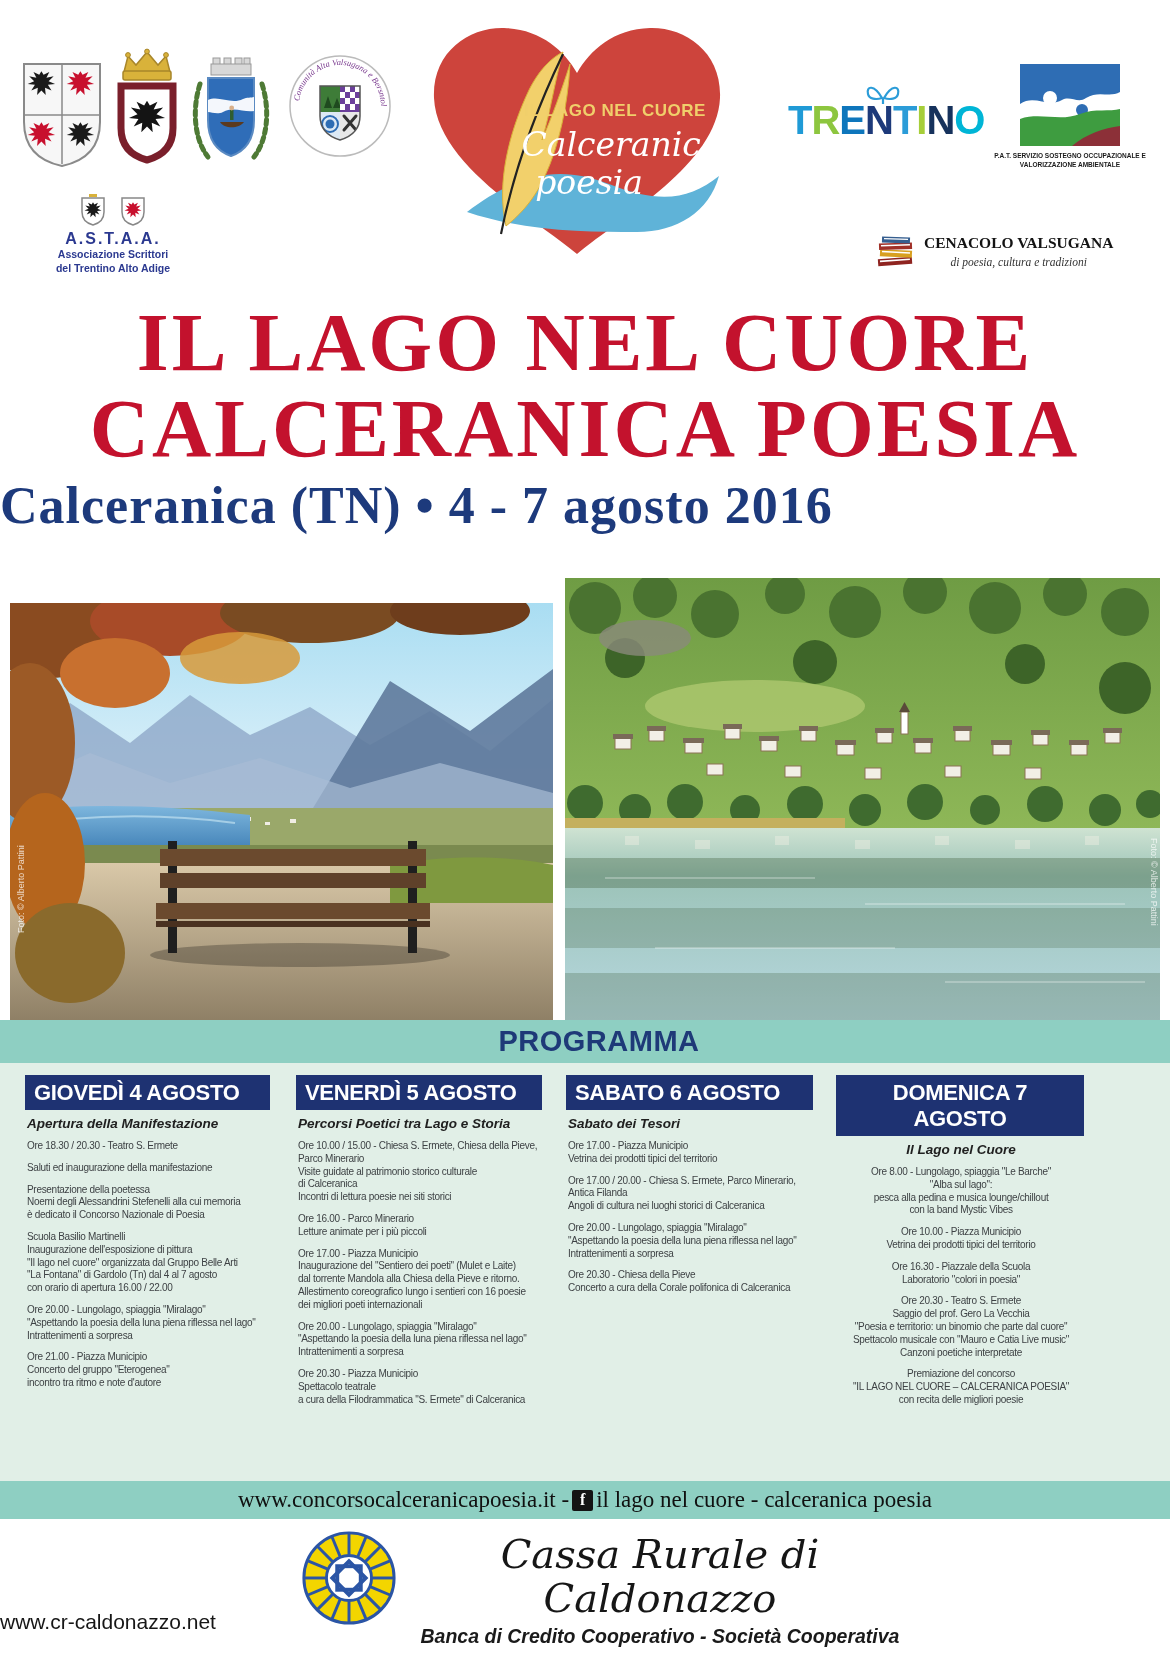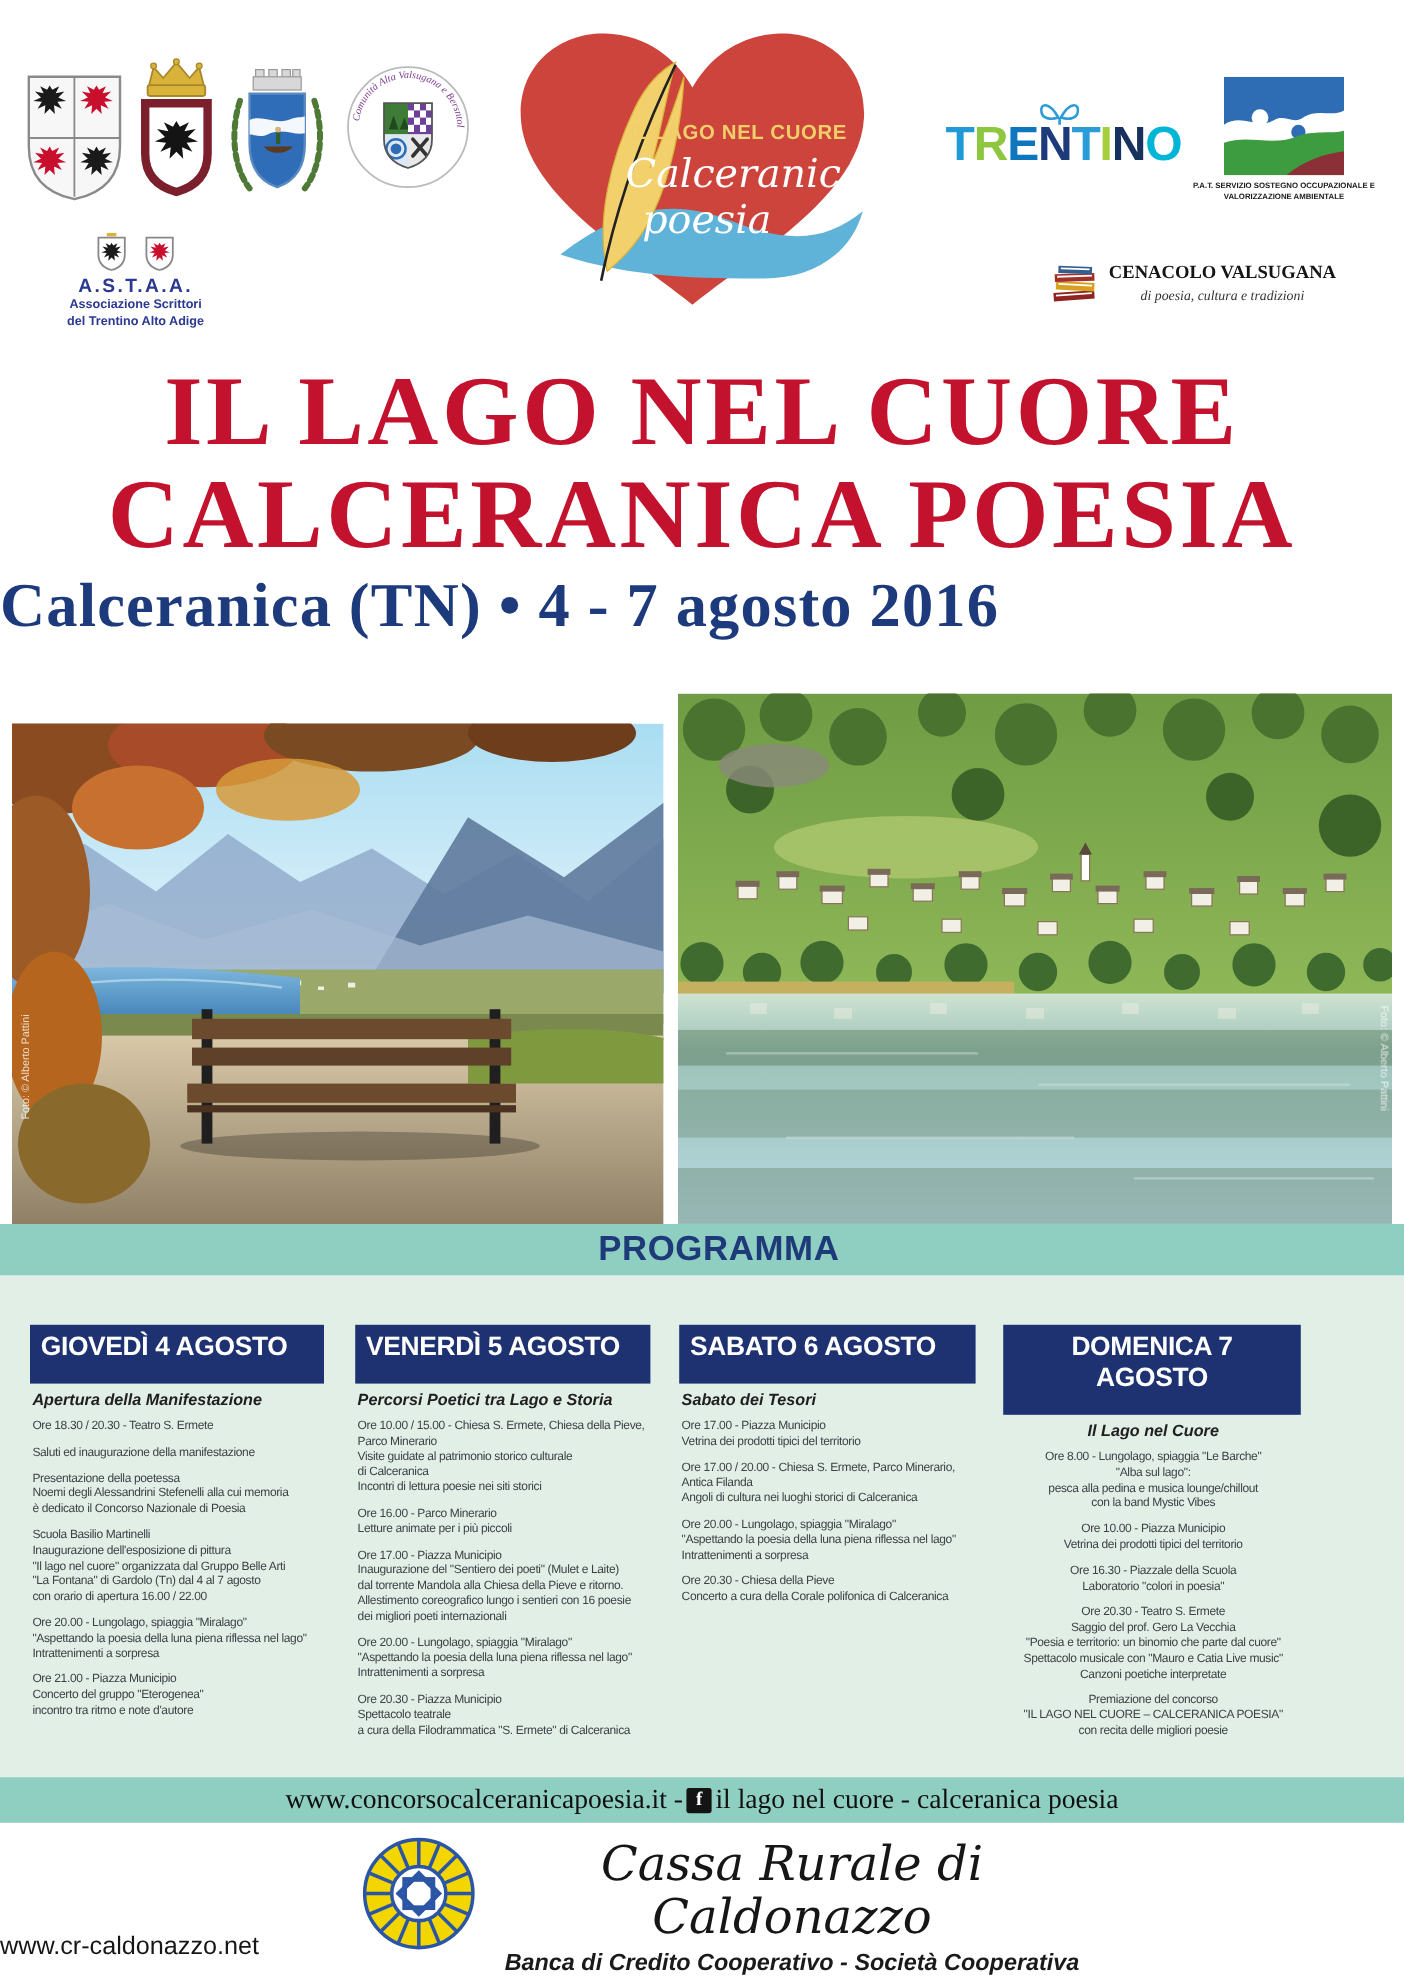--- a/index.html
+++ b/index.html
@@ -21,21 +21,21 @@
 
   #trentino-logo { left:788px; top:86px; width:210px; height:78px; }
   #trentino-letters { display:flex; margin-top:14px; font-weight:bold; font-size:40px;
                       letter-spacing:-1px; line-height:1; }
   #trentino-butterfly { position:absolute; top:-4px; left:76px; }
 
   #pat-logo { left:1020px; top:64px; width:100px; height:82px; }
   #pat-caption { left:983px; top:152px; width:174px; text-align:center; font-weight:bold;
                  font-size:6.5px; line-height:1.35; color:#1a1a1a; }
 
-  #cenacolo { left:876px; top:218px; width:260px; display:flex; align-items:center; gap:8px; }
+  #cenacolo { left:876px; top:233px; width:260px; display:flex; align-items:center; gap:8px; }
   #cenacolo .txt { text-align:center; }
   #cenacolo .title { font-family:"Liberation Serif",serif; font-weight:bold; font-size:15.5px; color:#141414; }
   #cenacolo .sub { font-family:"Liberation Serif",serif; font-style:italic; font-size:11.5px; color:#333; margin-top:4px; }
 
   
   .title-line { left:0; right:0; text-align:center; font-family:"Liberation Serif",serif;
                 font-weight:bold; color:#c3122d; font-size:82px; letter-spacing:3px; line-height:1; }
   #title-1 { top:302px; }
   #title-2 { top:388px; }
   #subtitle { top:476px; left:0; right:0; text-align:left; font-family:"Liberation Serif",serif;
@@ -53,21 +53,21 @@
   #programma-band .t { font-weight:bold; font-size:29px; letter-spacing:0.5px; color:#1e3a78;margin-left:28px; }
 
   #program-area { top:1063px; left:0; width:100%; height:418px; background:#e1efe7; }
 
   .col { position:absolute; top:1075px; }
   #col-1 { left:25px;  width:245px; }
   #col-2 { left:296px; width:246px; }
   #col-3 { left:566px; width:247px; }
   #col-4 { left:836px; width:248px;text-align:center; }
   .day-bar { background:#1e3272; color:#ffffff; font-weight:bold; font-size:22px;
-             letter-spacing:-0.3px; padding:5px 9px 18px;margin-top:29px; }
+             letter-spacing:-0.3px; padding:5px 9px 4px; }
   .col-sub { font-style:italic; font-weight:bold; font-size:13.5px; color:#202020; margin:6px 0 0 2px; }
   .event { font-size:10px; letter-spacing:-0.3px; line-height:1.28; color:#3e4245;
            margin:9px 0 0 2px; white-space:pre-line; }
 
   #footer-band { top:1481px; height:38px; display:flex; align-items:center; justify-content:center;
                  gap:3px; font-family:"Liberation Serif",serif; font-size:23px; color:#101010; }
   #fb-icon { width:21px; height:21px; background:#141414; border-radius:2px; display:flex;
              align-items:center; justify-content:center; }
   #fb-icon span { color:#fff; font-family:"Liberation Serif",serif; font-weight:bold; font-size:16px;
                   line-height:1; }

